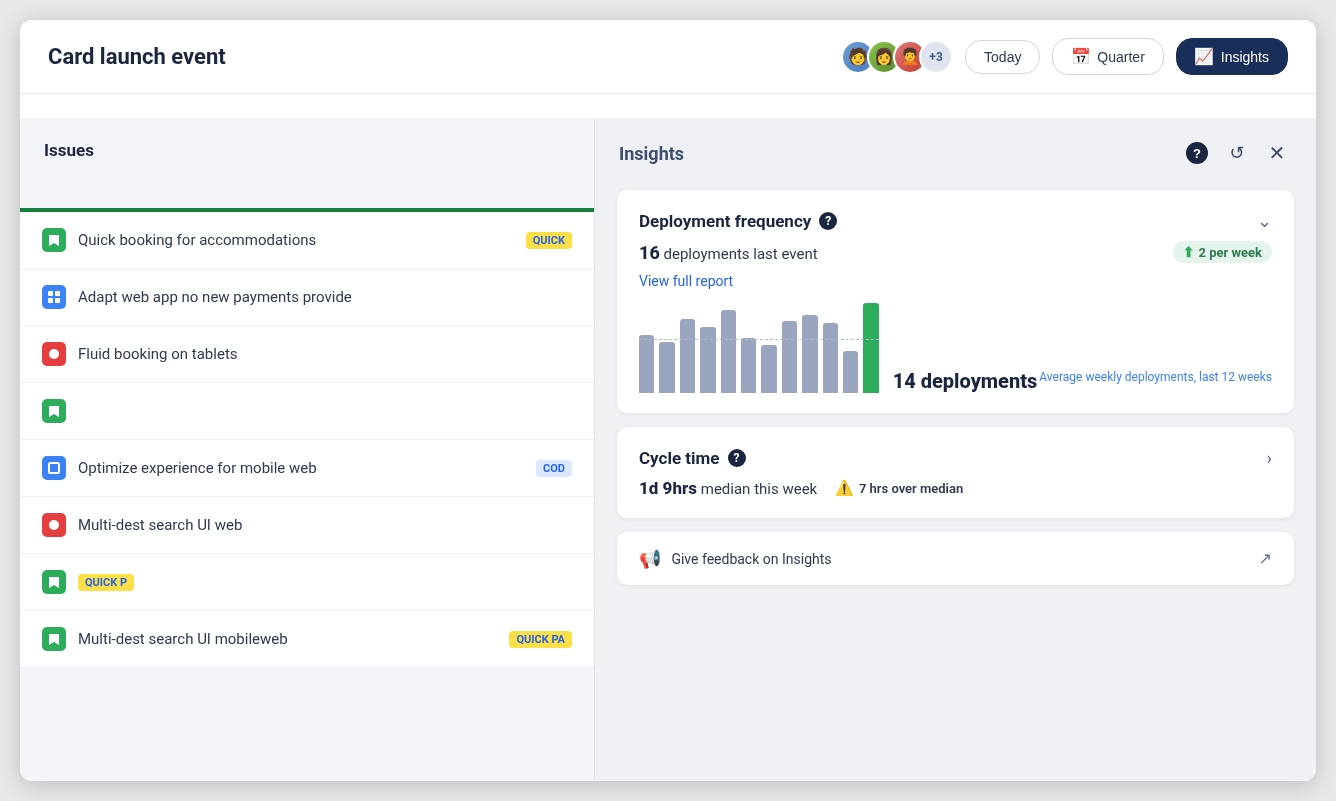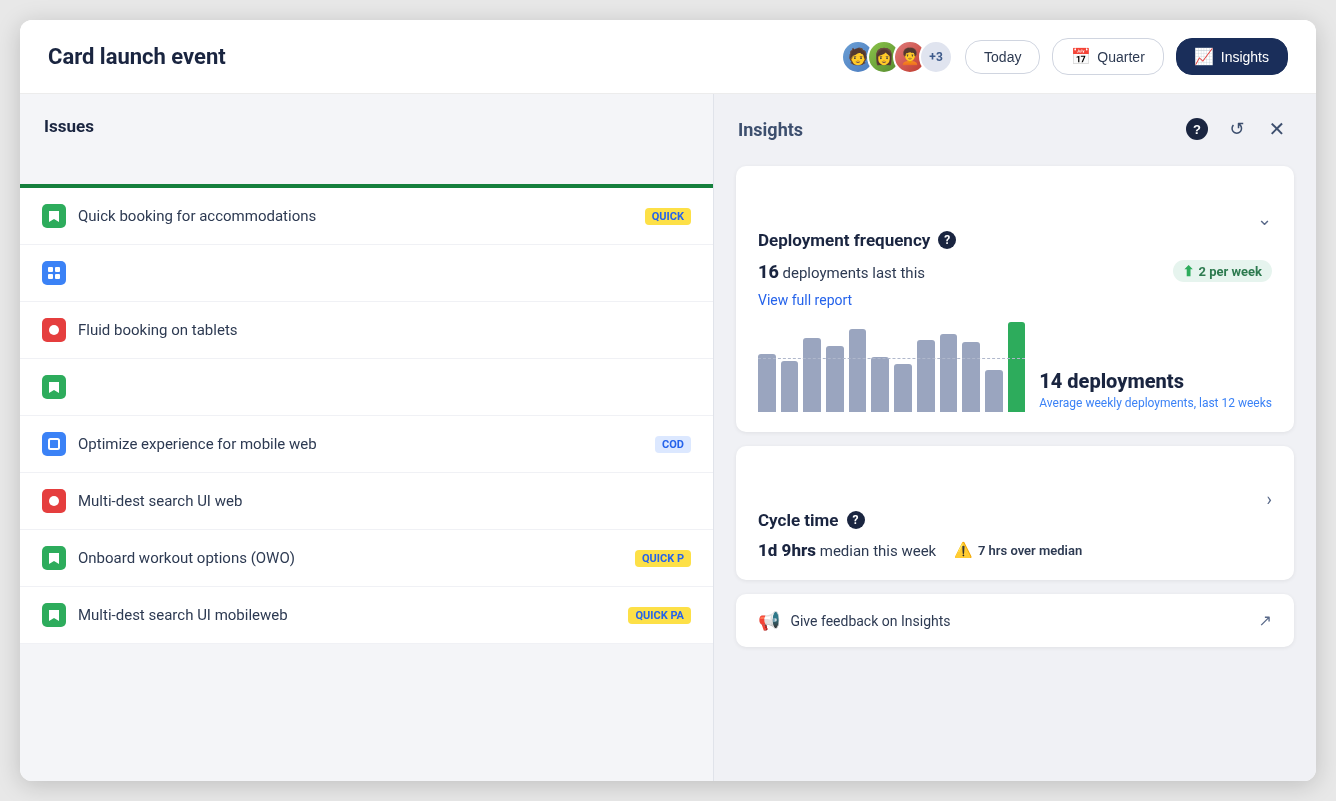--- a/index.html
+++ b/index.html
@@ -13,20 +13,21 @@
     }
     .app-window {
       width: 1296px;
       min-height: 761px;
       background: #ffffff;
       border-radius: 12px;
       overflow: hidden;
       box-shadow: 0 4px 24px rgba(0,0,0,0.18);
       display: flex;
       flex-direction: column;
+      gap: 24px;
     }
     
     .header {
       display: flex;
       align-items: center;
       justify-content: space-between;
       padding: 18px 28px;
       border-bottom: 1px solid #ececec;
       background: #fff;
     }
@@ -100,21 +101,21 @@
 
     
     .main-content {
       display: flex;
       flex: 1;
       overflow: hidden;
     }
 
     
     .issues-panel {
-      width: 694px;
+      width: 575px;
       flex-shrink: 0;
       background: #f4f5f8;
       border-right: 1px solid #e0e3ea;
       overflow-y: auto;
       padding: 0;
     }
     .issues-header {
       padding: 22px 24px 12px;
       font-size: 17px;
       font-weight: 700;
@@ -212,21 +213,20 @@
     .card-header {
       display: flex;
       align-items: center;
       justify-content: space-between;
       margin-bottom: 10px;
     }
     .card-title-row {
       display: flex;
       align-items: center;
       gap: 8px;
-      margin-top: 44px;
     }
     .card-title {
       font-size: 17px;
       font-weight: 700;
       color: #1a2540;
     }
     .help-icon {
       width: 18px; height: 18px;
       background: #1a2540;
       border-radius: 50%;
@@ -295,21 +295,21 @@
     }
     .bar {
       flex: 1;
       border-radius: 3px 3px 0 0;
       background: #9aa5bf;
       min-width: 14px;
     }
     .bar.highlight { background: #2dac5c; }
     .chart-label-box {
       display: flex;
-      flex-direction: column;
+      flex-direction: row;
       gap: 2px;
     }
     .chart-big-num {
       font-size: 20px;
       font-weight: 800;
       color: #1a2540;
     }
     .chart-sub {
       font-size: 12px;
       color: #3b82f6;
@@ -413,20 +413,21 @@
 
         <div class="issue-item">
           <div class="issue-icon icon-blue">
             <svg width="14" height="14" viewBox="0 0 14 14" fill="none">
                 <rect x="1" y="1" width="5" height="5" rx="1" fill="white"></rect>
                 <rect x="8" y="1" width="5" height="5" rx="1" fill="white"></rect>
                 <rect x="1" y="8" width="5" height="5" rx="1" fill="white"></rect>
                 <rect x="8" y="8" width="5" height="5" rx="1" fill="white"></rect>
               </svg>
           </div>
+          <span class="issue-text">Adapt web app no new payments provide</span>
         </div>
 
         <div class="issue-item">
           <div class="issue-icon icon-orange-red">
             <svg width="14" height="14" viewBox="0 0 14 14">
                 <circle cx="7" cy="7" r="5" fill="white"></circle>
               </svg>
           </div>
           <span class="issue-text">Fluid booking on tablets</span>
         </div>
@@ -457,21 +458,20 @@
           </div>
           <span class="issue-text">Multi-dest search UI web</span>
         </div>
 
         <div class="issue-item">
           <div class="issue-icon icon-green">
             <svg width="14" height="14" viewBox="0 0 14 14" fill="none">
                 <path d="M2 2h10v11l-5-3-5 3V2z" fill="white"></path>
               </svg>
           </div>
-          <span class="issue-text">Onboard workout options (OWO)</span>
           <span class="issue-badge badge-quick">QUICK P</span>
         </div>
 
         <div class="issue-item">
           <div class="issue-icon icon-green">
             <svg width="14" height="14" viewBox="0 0 14 14" fill="none">
                 <path d="M2 2h10v11l-5-3-5 3V2z" fill="white"></path>
               </svg>
           </div>
           <span class="issue-text">Multi-dest search UI mobileweb</span>
@@ -501,21 +501,21 @@
         <div class="card-header">
           <div class="card-title-row">
             <span class="card-title">Deployment frequency</span>
             <div class="help-icon">?</div>
           </div>
           <span class="chevron-down">⌄</span>
         </div>
         <div class="deploy-metrics">
           <div class="deploy-count">
             <strong>16</strong>
-            <span>deployments last this</span>
+            <span>deployments last event</span>
           </div>
           <div class="rate-badge">
             <span class="up-arrow">⬆</span>
             <span>2 per week</span>
           </div>
         </div>
         <a class="view-report">View full report</a>
 
         
         <div class="chart-and-label">

